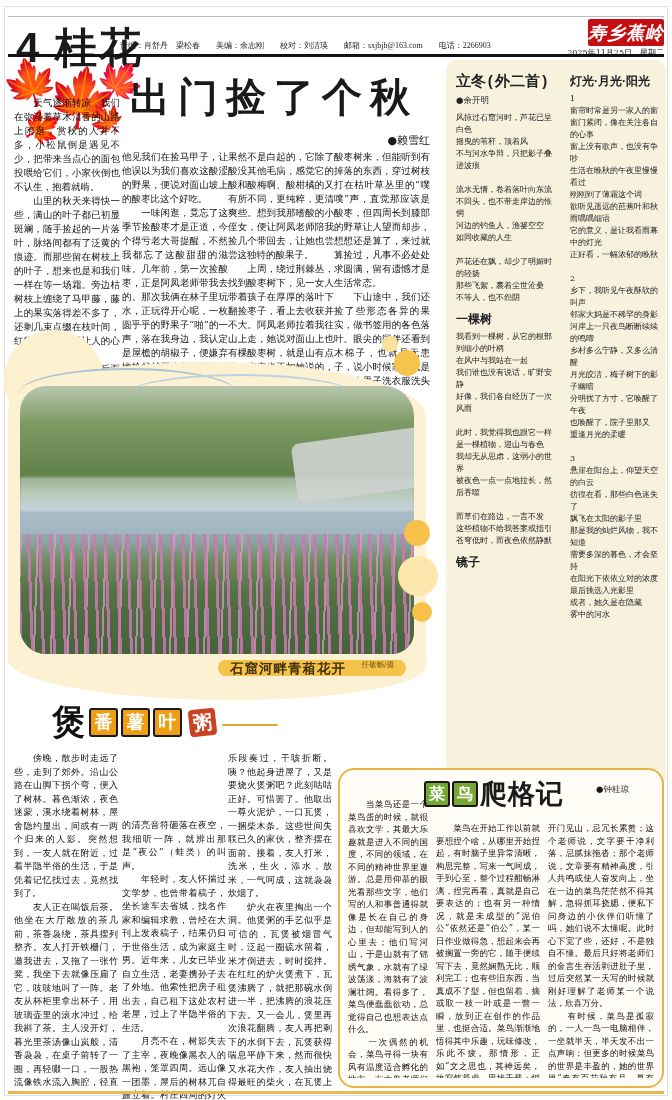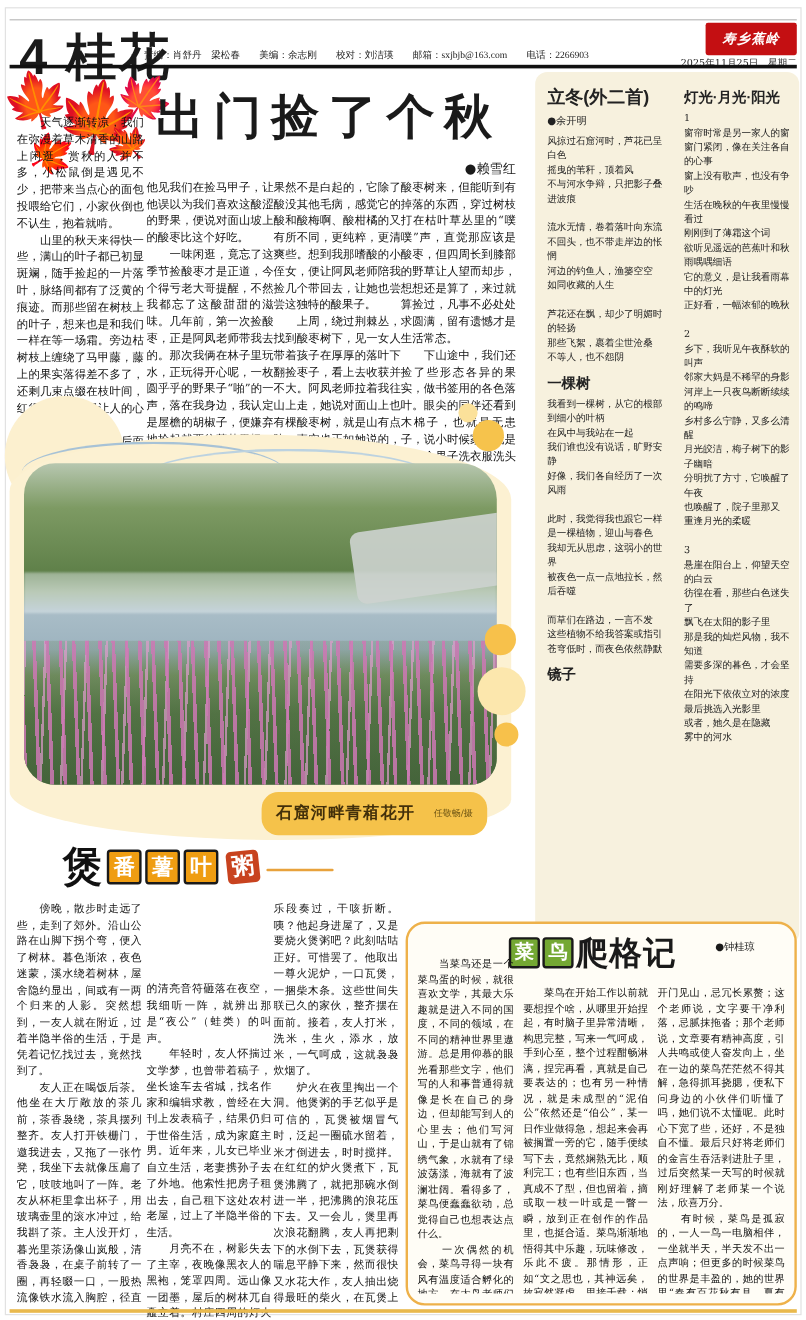--- a/index.html
+++ b/index.html
@@ -7,21 +7,21 @@
         font-family:"DejaVu Serif","Liberation Serif",serif;color:#1a1a1a;}
   .frame{position:absolute;left:4px;top:6px;right:4px;bottom:4px;border:1px solid #e2e2e2;}
   
   .hair{position:absolute;left:8px;right:8px;top:16px;height:1px;background:#bbb;}
   .pgnum{position:absolute;left:16px;top:20px;font-family:"Liberation Sans",sans-serif;
          font-size:42px;font-weight:bold;letter-spacing:2px;}
   .masthead{position:absolute;left:120px;top:40px;font-size:8px;color:#222;
             font-family:Liberation Serif, serif;}
   .rule{position:absolute;left:8px;right:8px;top:54px;height:3px;background:#111;}
   .logo{position:absolute;left:588px;top:19px;width:76px;height:27px;background:#c40f12;
-        color:#fff;font-weight:bold;font-size:11px;text-align:center;line-height:27px;
+        color:#fff;font-weight:bold;font-size:18px;text-align:center;line-height:27px;
         font-style:italic;letter-spacing:1px;border-radius:2px;}
   .date{position:absolute;left:520px;top:47px;width:144px;text-align:right;font-size:8px;}
   
   .leaf{position:absolute;pointer-events:none;}
   
   .headline{position:absolute;left:130px;top:70px;width:310px;
             font-size:40px;font-weight:900;letter-spacing:8px;font-family:"DejaVu Serif",serif;}
   .byline-main{position:absolute;left:290px;top:133px;width:140px;text-align:right;font-size:11px;}
   .col{position:absolute;text-align:justify;white-space:pre-wrap;overflow:hidden;
        font-size:9.5px;line-height:14px;color:#111;}
@@ -36,39 +36,39 @@
                     #a9bdc7 46%,#9db3bf 58%,#7d996b 66%,#5d7f4e 78%,#54764a 100%);}
   .road{position:absolute;right:-30px;top:18%;width:150px;height:60px;background:#cdd3cf;
         transform:rotate(-8deg);border-radius:8px;opacity:.9;}
   .spikes{position:absolute;left:0;right:0;bottom:0;height:120px;
           background:repeating-linear-gradient(88deg,rgba(205,120,180,.85) 0 3px,rgba(90,120,70,0) 3px 11px),
                      repeating-linear-gradient(92deg,rgba(224,156,205,.7) 0 2px,rgba(0,0,0,0) 2px 17px),
                      linear-gradient(180deg,rgba(90,120,70,.2),rgba(60,90,50,.65));}
   .mist{position:absolute;left:0;right:0;top:34%;height:34px;background:rgba(230,238,240,.45);filter:blur(1px);}
   .wave{position:absolute;border:0;border-top:2px solid #a7c2d6;border-radius:50%;background:none;}
   .dot{position:absolute;border-radius:50%;}
-  .caption{position:absolute;left:218px;top:660px;width:188px;height:36px;background:#f5c24a;
-           border-radius:14px;display:flex;align-items:center;justify-content:space-between;
+  .caption{position:absolute;left:218px;top:660px;width:188px;height:16px;background:#f5c24a;
+           border-radius:14px;display:flex;justify-content:space-between;
            padding:0 12px;box-sizing:border-box;}
   .caption b{font-size:13.5px;color:#43300a;letter-spacing:1px;font-family:"Liberation Sans",sans-serif;}
   .caption span{font-size:7.5px;color:#6b5313;}
   
   .ptitle{position:absolute;left:52px;top:702px;height:40px;display:flex;align-items:center;gap:3px;}
   .ptitle .bao{font-size:34px;font-weight:900;font-family:"DejaVu Serif",serif;color:#111;}
   .tile{display:inline-block;width:25px;height:25px;background:#ef9d12;color:#fff;border:2px solid #1a1a1a;
         border-radius:3px;font-size:18px;font-weight:bold;text-align:center;line-height:25px;
         font-family:"Liberation Sans",sans-serif;}
   .seal{display:inline-block;width:27px;height:27px;background:#c8431f;color:#fff;border-radius:4px;
         font-size:19px;font-weight:bold;text-align:center;line-height:27px;transform:rotate(-6deg);
         margin-left:4px;font-family:"DejaVu Serif",serif;}
   .pdash{position:absolute;left:222px;top:724px;width:56px;height:2px;background:#e8a23c;border-radius:2px;}
   
   .poems{position:absolute;left:446px;top:60px;width:220px;height:727px;background:#f7f1de;border-radius:10px;}
   .pm{position:absolute;overflow:hidden;color:#222;}
-  .pm .tT{font-size:15px;font-weight:bold;font-family:Liberation Sans, sans-serif;margin:6px 0 4px;}
+  .pm .tT{font-size:15px;font-weight:bold;font-family:Liberation Mono, monospace;margin:6px 0 4px;}
   .pm .tS{font-size:12px;font-weight:bold;font-family:"Liberation Sans",sans-serif;margin:7px 0 3px;}
   .pm .au{font-size:8.5px;margin:2px 0 5px;}
   .pm .vx{font-size:8px;line-height:12px;white-space:pre-wrap;}
   
   .rbox{position:absolute;left:338px;top:768px;width:326px;height:320px;border:2px solid #eeb14a;
         border-radius:16px;background:#fffdf6;box-sizing:border-box;}
   .rtitle{position:absolute;left:424px;top:776px;display:flex;align-items:center;gap:2px;}
   .rtile{display:inline-block;width:22px;height:22px;background:#74a833;color:#fff;border:2px solid #1a1a1a;
          border-radius:3px;font-size:16px;font-weight:bold;text-align:center;line-height:22px;
          font-family:"Liberation Sans",sans-serif;}

